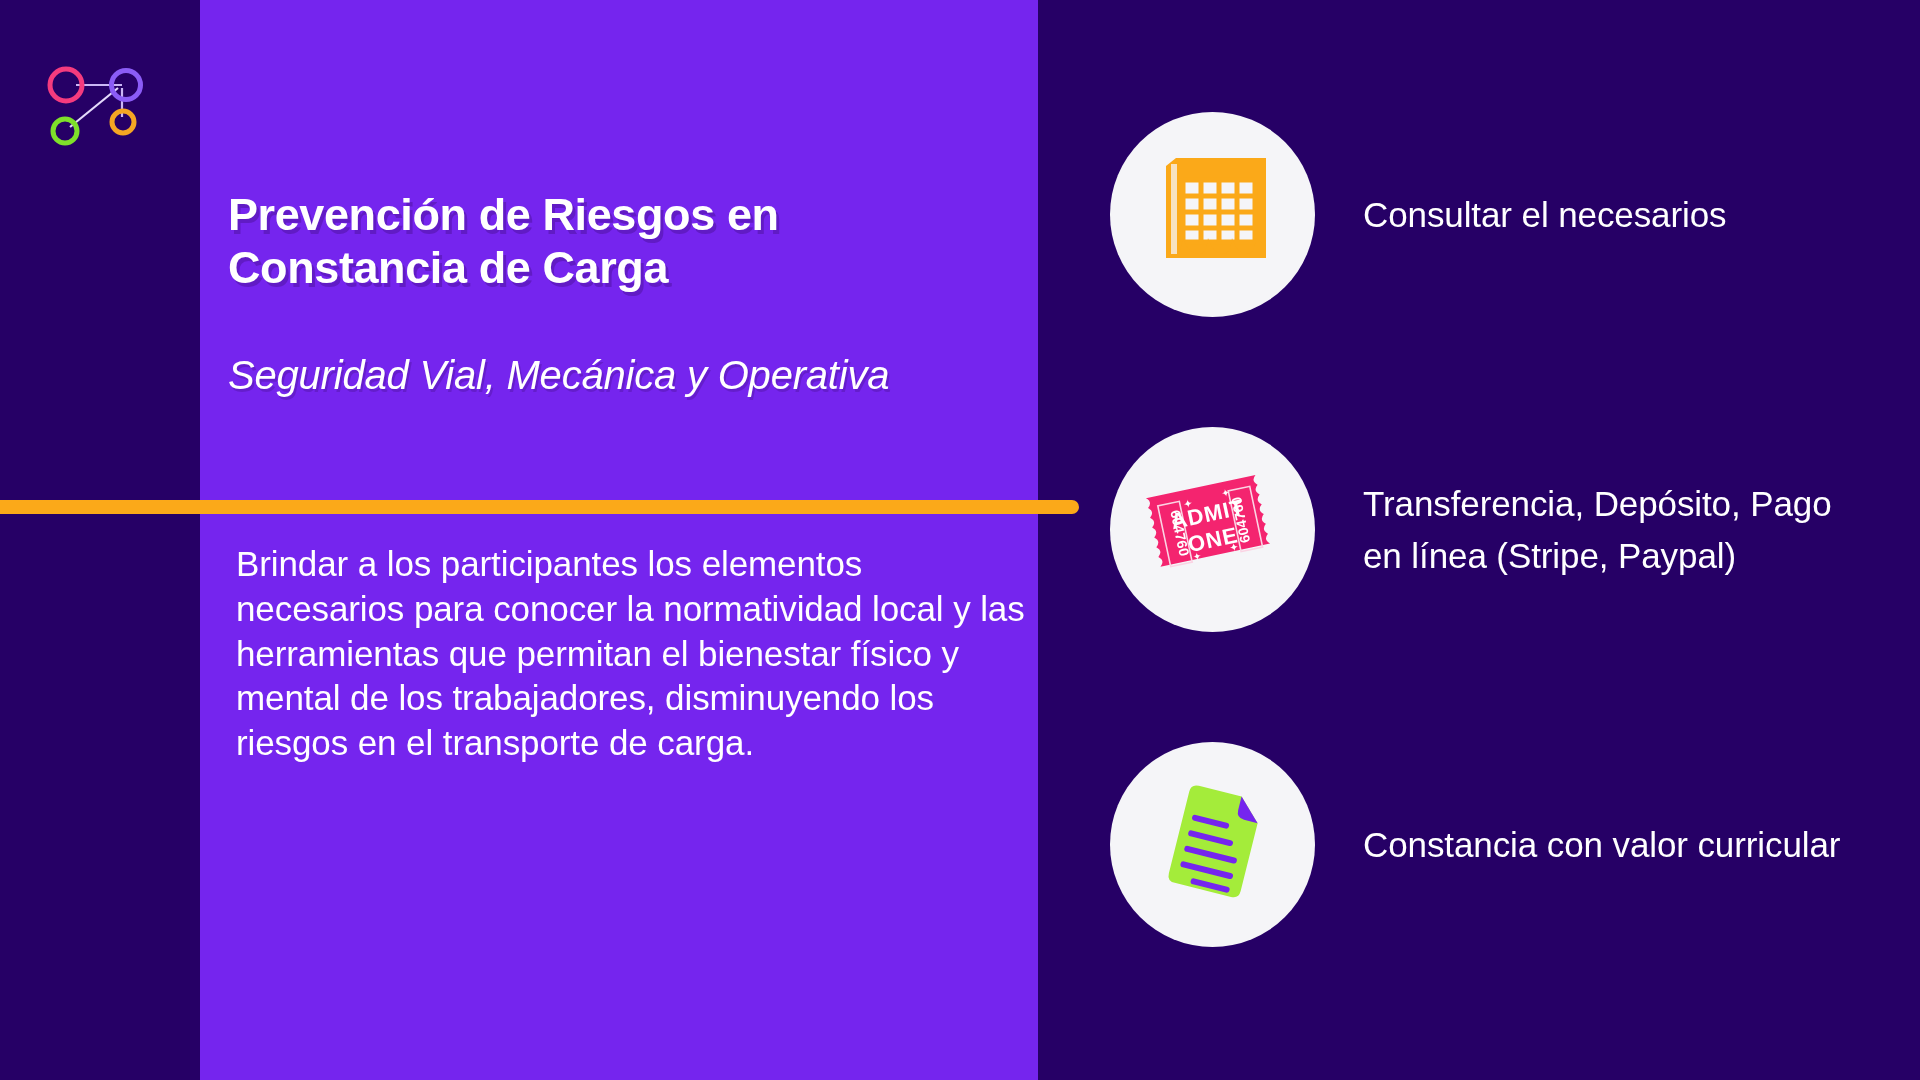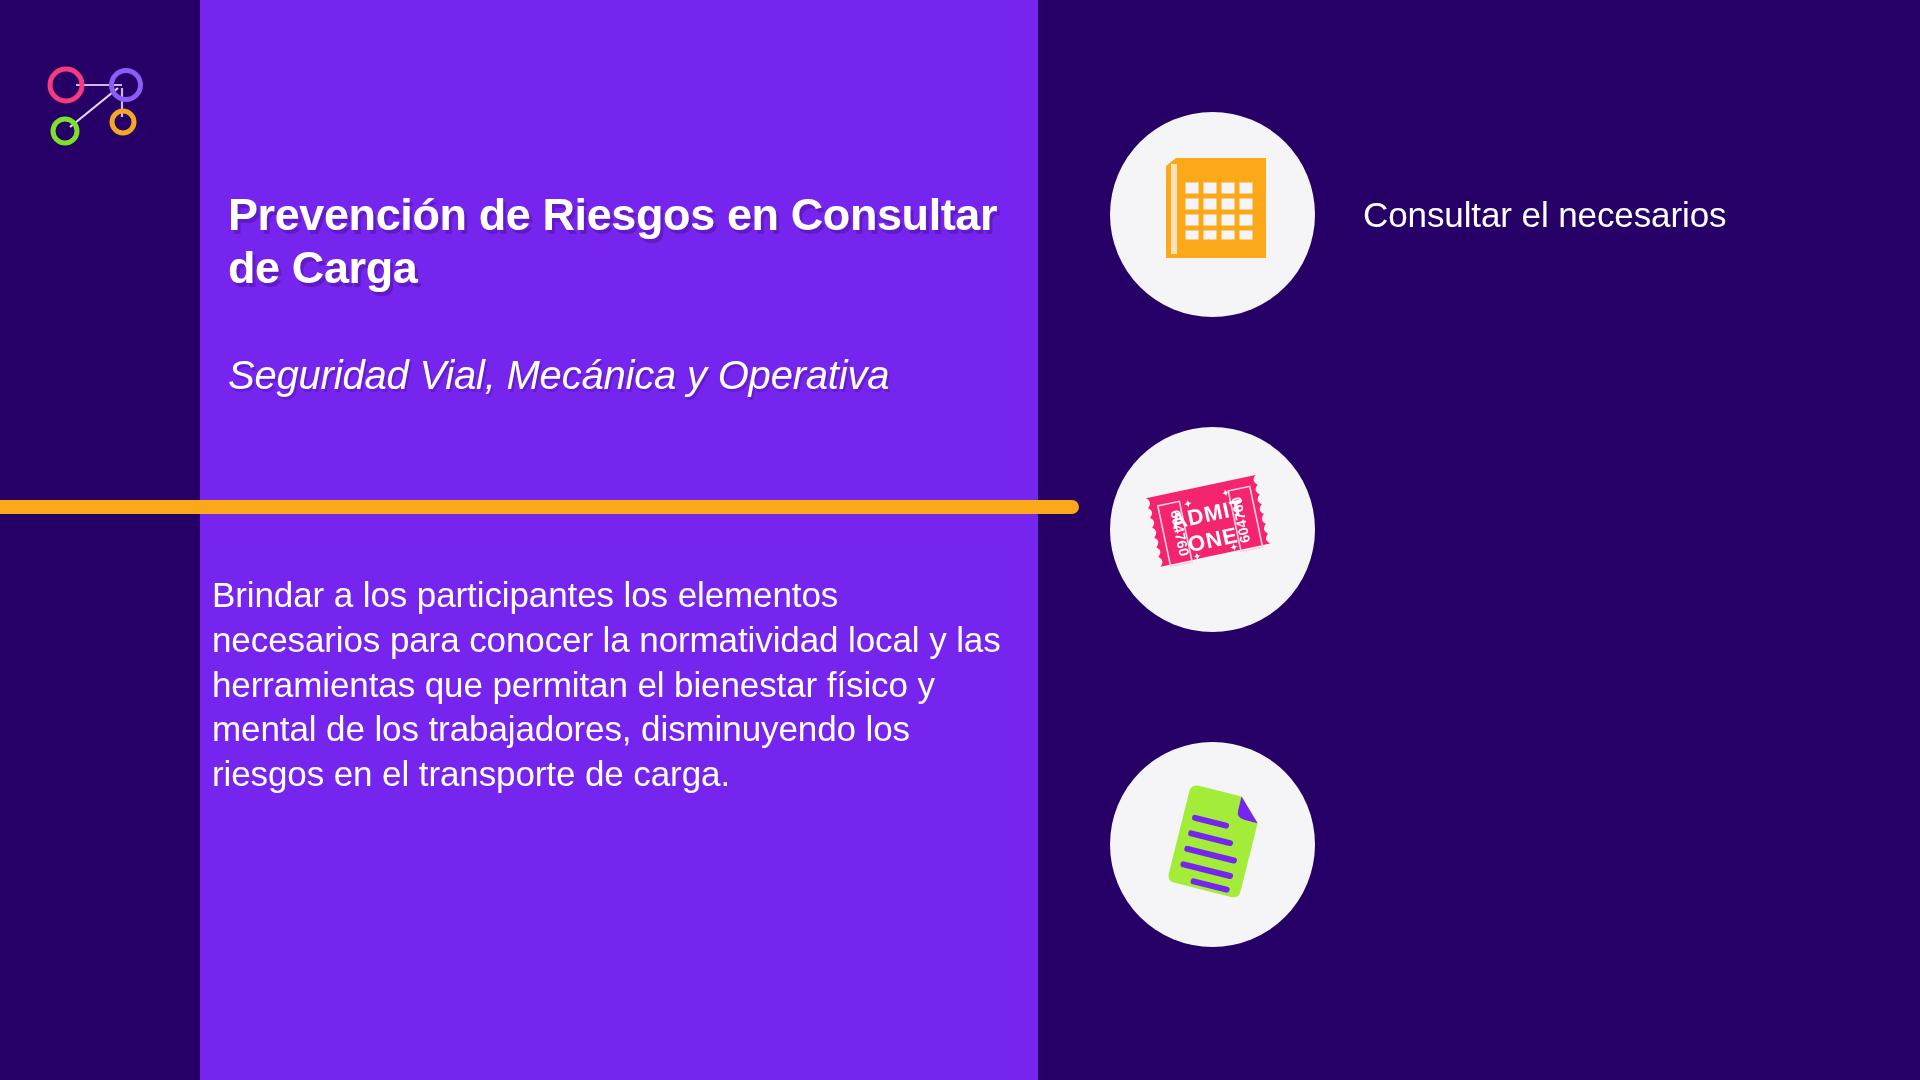--- a/index.html
+++ b/index.html
@@ -58,28 +58,27 @@
     font-size:40px;
     font-weight:400;
     line-height:1.3;
     color:#ffffff;
     letter-spacing:-0.2px;
     text-shadow:2px 3px 0 rgba(60,10,120,0.28);
     font-style:italic;
   }
   #body-text {
     position:absolute;
-    left:212px; top:542px;
+    left:236px; top:542px;
     width:790px;
     font-size:35px;
     font-weight:400;
     line-height:1.28;
     color:#ffffff;
     letter-spacing:-0.1px;
-    margin-top:31px;
   }
 
   
   #features {
     position:absolute;
     left:1110px; top:112px;
     width:790px;
   }
   .feature-row {
     display:flex;
@@ -120,21 +119,21 @@
       <circle cx="26" cy="30" r="16" fill="none" stroke="#F53B7E" stroke-width="5"></circle>
       <circle cx="86" cy="30" r="14.5" fill="none" stroke="#8B5CF6" stroke-width="5"></circle>
       <circle cx="25" cy="76" r="12" fill="none" stroke="#7FE02A" stroke-width="5"></circle>
       <circle cx="83" cy="67" r="11" fill="none" stroke="#F5A623" stroke-width="5"></circle>
     </svg>
   </div>
 
   <div id="orange-rule"></div>
 
   <div id="left-content">
-    <h1 id="title">Prevención de Riesgos en Consultar de Carga</h1>
+    <h1 id="title">Prevención de Riesgos en Constancia de Carga</h1>
     <h2 id="subtitle">Seguridad Vial, Mecánica y Operativa</h2>
   </div>
   <p id="body-text">Brindar a los participantes los elementos necesarios para conocer la normatividad local y las herramientas que permitan el bienestar físico y mental de los trabajadores, disminuyendo los riesgos en el transporte de carga.</p>
 
   <div id="features">
 
     <div class="feature-row">
       <div class="icon-circle">
         <svg width="130" height="130" viewBox="0 0 130 130" xmlns="http://www.w3.org/2000/svg">
 
@@ -183,20 +182,21 @@
             <text x="73" y="66" fill="#FFFFFF" font-family="'Liberation Sans',sans-serif" font-size="22" font-weight="bold" text-anchor="middle" letter-spacing="1">ADMIT</text>
             <text x="73" y="92" fill="#FFFFFF" font-family="'Liberation Sans',sans-serif" font-size="22" font-weight="bold" text-anchor="middle" letter-spacing="1">ONE</text>
 
             <text x="56" y="48" fill="#FFFFFF" font-size="11" text-anchor="middle">✦</text>
             <text x="92" y="100" fill="#FFFFFF" font-size="11" text-anchor="middle">✦</text>
             <text x="95" y="45" fill="#FFFFFF" font-size="10" text-anchor="middle">✦</text>
             <text x="54" y="101" fill="#FFFFFF" font-size="10" text-anchor="middle">✦</text>
           </g>
         </svg>
       </div>
+      <div class="feature-label">Transferencia, Depósito, Pago en línea (Stripe, Paypal)</div>
     </div>
 
     <div class="feature-row">
       <div class="icon-circle">
         <svg width="140" height="140" viewBox="0 0 140 140" xmlns="http://www.w3.org/2000/svg">
           <g transform="rotate(14 70 70)">
 
             <path d="M34 24 q0 -8 8 -8 l44 0 l22 22 l0 70 q0 8 -8 8 l-58 0 q-8 0 -8 -8 Z" fill="#A4EC3A"></path>
 
             <path d="M86 16 l22 22 l-14 0 q-8 0 -8 -8 Z" fill="#7525EE"></path>
@@ -204,16 +204,17 @@
             <g stroke="#7525EE" stroke-width="6" stroke-linecap="round">
               <line x1="46" y1="48" x2="78" y2="48"></line>
               <line x1="46" y1="64" x2="86" y2="64"></line>
               <line x1="46" y1="80" x2="94" y2="80"></line>
               <line x1="46" y1="96" x2="94" y2="96"></line>
               <line x1="60" y1="110" x2="94" y2="110"></line>
             </g>
           </g>
         </svg>
       </div>
+      <div class="feature-label">Constancia con valor curricular</div>
     </div>
 
   </div>
 </div>
 
 </body></html>

